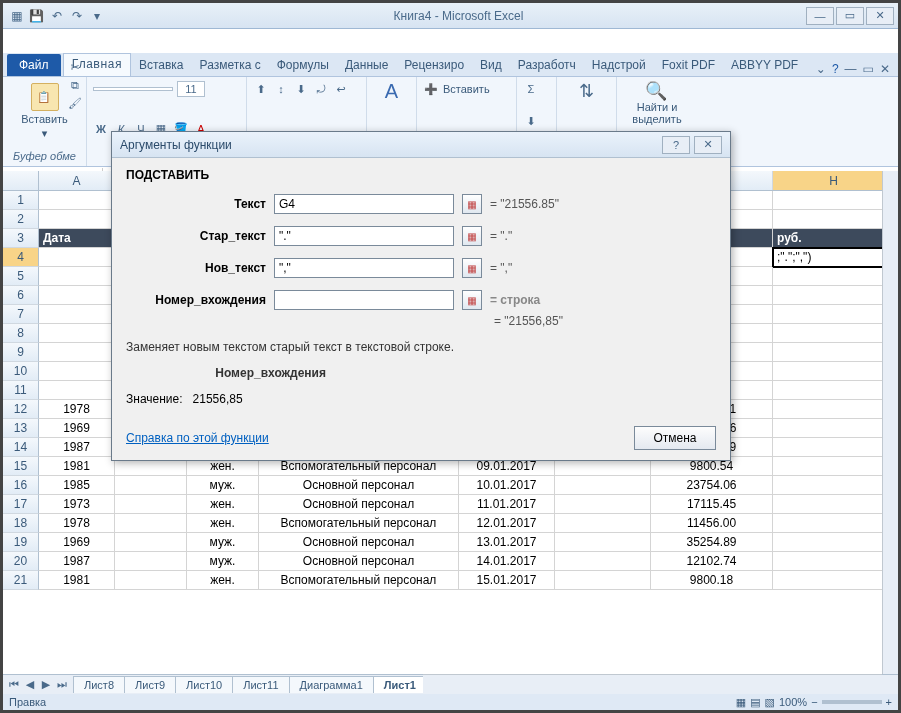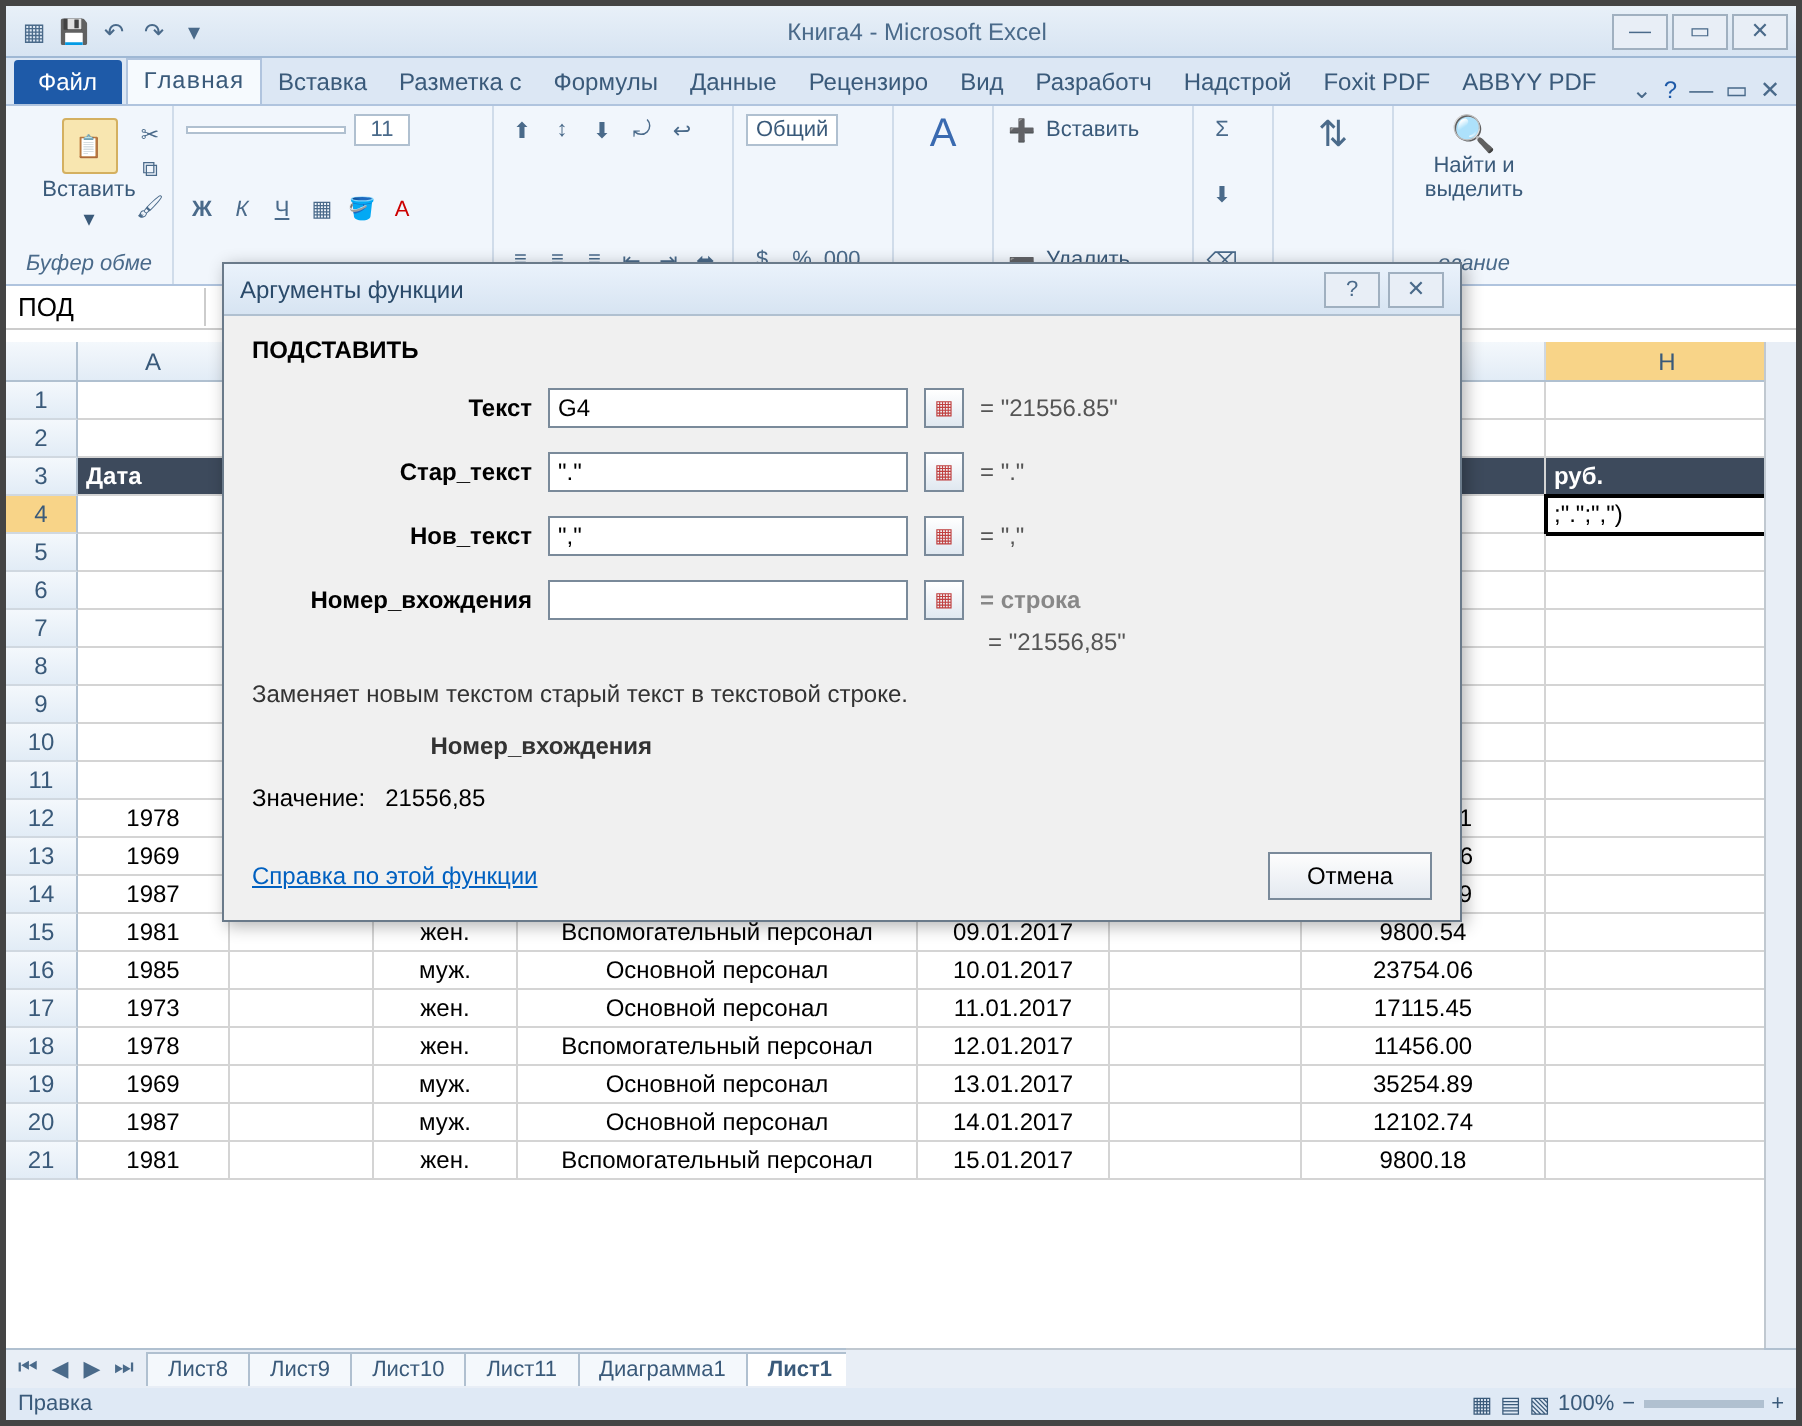--- a/index.html
+++ b/index.html
@@ -7,21 +7,21 @@
 
 
 .titlebar { height: 26px; background: linear-gradient(#e8f0f8,#d7e4f2); display: flex; align-items: center; border-bottom: 1px solid #9fb8d4; font-size: 12px; }
 .titlebar .qat { display: flex; gap: 4px; padding: 0 6px; align-items: center; }
 .qat-icon { width: 16px; height: 16px; display: inline-flex; align-items: center; justify-content: center; font-size: 12px; color: #4a6a8a; }
 .titlebar .title { flex: 1; text-align: center; color: #4a6a8a; }
 .titlebar .win-controls { display: flex; gap: 2px; padding-right: 4px; }
 .win-btn { width: 28px; height: 18px; border: 1px solid #a0b0c0; background: #e8eef6; font-size: 11px; display: flex; align-items: center; justify-content: center; color: #4a6a8a; }
 
 
-.ribbon-tabs { height: 24px; background: #dce7f4; display: flex; align-items: flex-end; font-size: 12px; padding-left: 4px; border-bottom: 1px solid #b0c4de; }
+.ribbon-tabs { height: 24px; background: #dce7f4; display: flex; align-items: flex-end; font-size: 12px; padding-left: 4px; border-bottom: 1px solid #b0c4de; margin-top: 24px; }
 .file-tab { background: #1e5aa8; color: #fff; padding: 4px 12px; border-radius: 2px 2px 0 0; margin-right: 2px; }
 .tab { padding: 4px 8px; color: #3a5a7a; cursor: pointer; }
 .tab.active { background: #f6fafe; border: 1px solid #b0c4de; border-bottom: none; font-family: Liberation Mono, monospace; }
 .help-icons { margin-left: auto; display: flex; gap: 6px; padding-right: 8px; color: #4a6a8a; font-size: 12px; }
 
 
 .ribbon { height: 90px; background: #f1f6fc; border-bottom: 1px solid #b0c4de; display: flex; font-size: 11px; color: #3a5a7a; }
 .ribbon-group { border-right: 1px solid #d0dcea; padding: 4px 6px; display: flex; flex-direction: column; justify-content: space-between; }
 .ribbon-group .label { text-align: center; font-size: 11px; color: #4a6a8a; margin-top: 2px; font-style: italic; }
 .big-btn { display: flex; flex-direction: column; align-items: center; gap: 2px; padding: 2px 4px; }
@@ -167,30 +167,20 @@
     </div>
     <div class="small-row">
       <span class="mini-icon">≡</span>
       <span class="mini-icon">≡</span>
       <span class="mini-icon">≡</span>
       <span class="mini-icon">⇤</span>
       <span class="mini-icon">⇥</span>
       <span class="mini-icon">⬌</span>
     </div>
   </div>
-  <div class="ribbon-group" style="width:80px;">
-    <div class="small-row">
-        <span style="border:1px solid #b0c0d0; padding:1px 4px; background:#fff;">Общий</span>
-      </div>
-    <div class="small-row">
-      <span class="mini-icon">$</span>
-      <span class="mini-icon">%</span>
-      <span class="mini-icon">000</span>
-    </div>
-  </div>
   <div class="ribbon-group" style="width:50px;">
     <div class="big-btn">
       <span class="mini-icon" style="font-size:20px; color:#3a6ab0;">A</span>
     </div>
   </div>
   <div class="ribbon-group" style="width:100px;">
     <div class="small-row">
         <span class="mini-icon">➕</span>
         <span>Вставить</span>
       </div>

